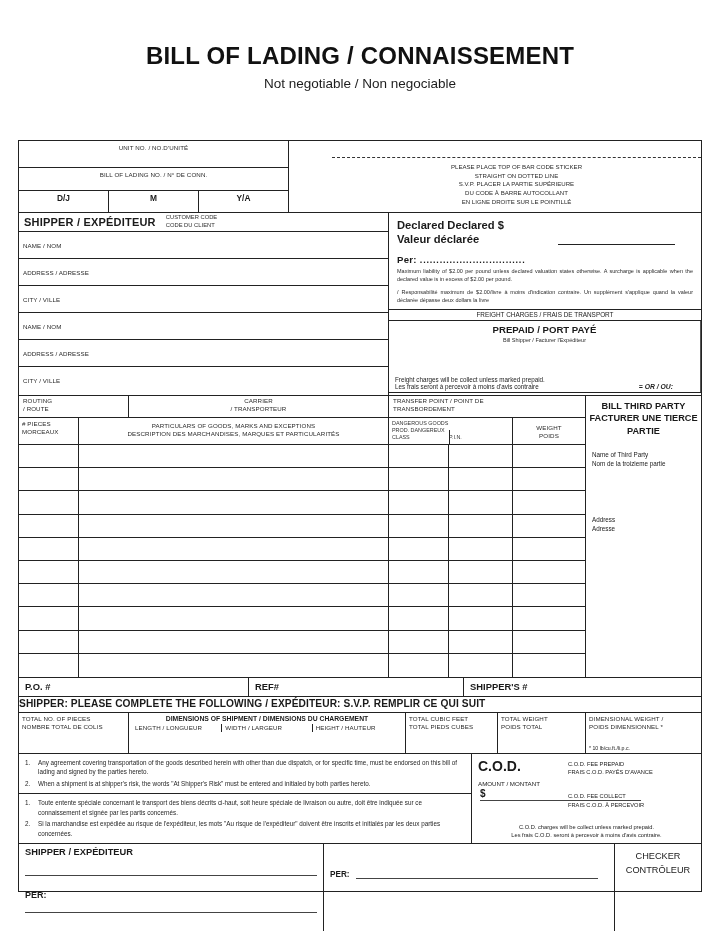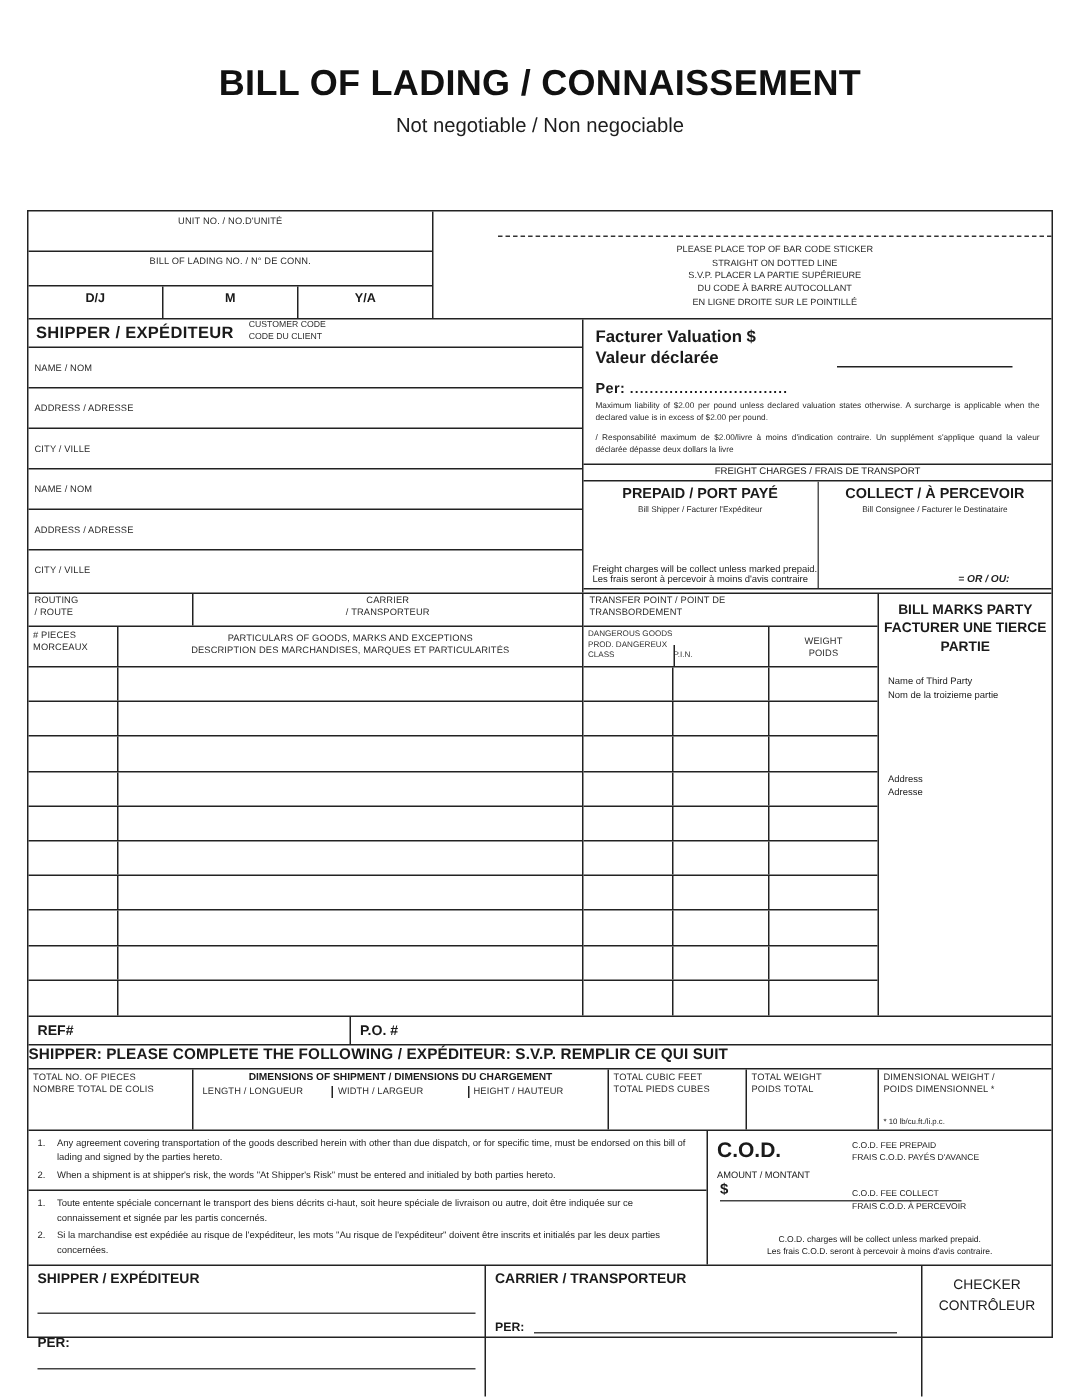--- a/index.html
+++ b/index.html
@@ -228,42 +228,38 @@
         <div class="fieldrow">
           <span class="lbl">ADDRESS / ADRESSE</span>
         </div>
         <div class="fieldrow" style="border-bottom:none;height:28px">
           <span class="lbl">CITY / VILLE</span>
         </div>
       </div>
 
       <div class="mid-right">
         <div class="dv">
-          <div class="dv-line1">Facturer Valuation   $</div>
+          <div class="dv-line1">Declared Declared   $</div>
           <div class="dv-line2">
             <span>Valeur déclarée</span>
             <span class="dv-rule"></span>
           </div>
           <div class="dv-per">
             <span>Per:</span>
             <span class="dots">................................</span>
           </div>
           <div class="dv-note">Maximum liability of $2.00 per pound unless declared valuation states otherwise. A surcharge is applicable when the declared value is in excess of $2.00 per pound.</div>
           <div class="dv-note fr">/ Responsabilité maximum de $2.00/livre à moins d'indication contraire. Un supplément s'applique quand la valeur déclarée dépasse deux dollars la livre</div>
         </div>
 
         <div class="fc-title">FREIGHT CHARGES / FRAIS DE TRANSPORT</div>
         <div class="fc-body">
           <div class="fc-half first">
             <div class="fc-h1">PREPAID / PORT PAYÉ</div>
             <div class="fc-h2">Bill Shipper  / Facturer l'Expéditeur</div>
-          </div>
-          <div class="fc-half">
-            <div class="fc-h1">COLLECT / À PERCEVOIR</div>
-            <div class="fc-h2">Bill Consignee / Facturer le Destinataire</div>
           </div>
           <div class="fc-foot">
             <div class="fc-f1">Freight charges will be collect unless marked prepaid.</div>
             <div class="fc-f2">
               <span>Les frais seront à percevoir à moins d'avis contraire</span>
               <span class="fc-or">= OR / OU:</span>
             </div>
           </div>
         </div>
       </div>
@@ -407,40 +403,41 @@
               <div class="dgrow">
                   <div class="dg-r1"></div>
                   <div class="dg-r2"></div>
                   <div class="dg-r3"></div>
                 </div>
             </div>
           </div>
 
           <div class="tp-right">
             <div class="tp-title">
-              <div>BILL MARKS PARTY</div>
+              <div>BILL THIRD PARTY</div>
               <div>FACTURER UNE TIERCE</div>
               <div>PARTIE</div>
             </div>
             <div class="tp-sub" style="margin-top:14px">
               <div>Name of Third Party</div>
               <div>Nom de la troizieme partie</div>
             </div>
             <div class="tp-sub" style="margin-top:48px">
               <div>Address</div>
               <div>Adresse</div>
             </div>
           </div>
         </div>
       </div>
     </div>
 
     <div class="po">
+      <div class="po-c" style="width:230px">P.O. #</div>
       <div class="po-c" style="width:215px">REF#</div>
-      <div class="po-c" style="width:230px">P.O. #</div>
+      <div class="po-c" style="flex:1">SHIPPER'S #</div>
     </div>
 
     <div class="sp-banner">SHIPPER:   PLEASE COMPLETE THE FOLLOWING    /    EXPÉDITEUR:   S.V.P. REMPLIR CE QUI SUIT</div>
 
     <div class="dim-head">
       <div class="dim-c" style="width:110px">
         <div class="lbl">TOTAL NO. OF PIECES</div>
         <div class="lbl">NOMBRE TOTAL DE COLIS</div>
       </div>
       <div class="dim-c" style="width:277px">
@@ -515,21 +512,20 @@
     <div class="sig">
       <div class="sig-a">
         <div class="sig-h">SHIPPER / EXPÉDITEUR</div>
         <div class="sig-rule"></div>
         <div class="sig-per">PER:</div>
         <div class="sig-rule2"></div>
 
       </div>
 
       <div class="sig-b">
-        <div class="sig-h">CARRIER / TRANSPORTEUR</div>
         <div class="sig-perline">
           <span class="lab">PER:</span>
           <span class="ln"></span>
         </div>
 
       </div>
 
       <div class="sig-c">
         <div class="chk">CHECKER</div>
         <div class="chk">CONTRÔLEUR</div>

